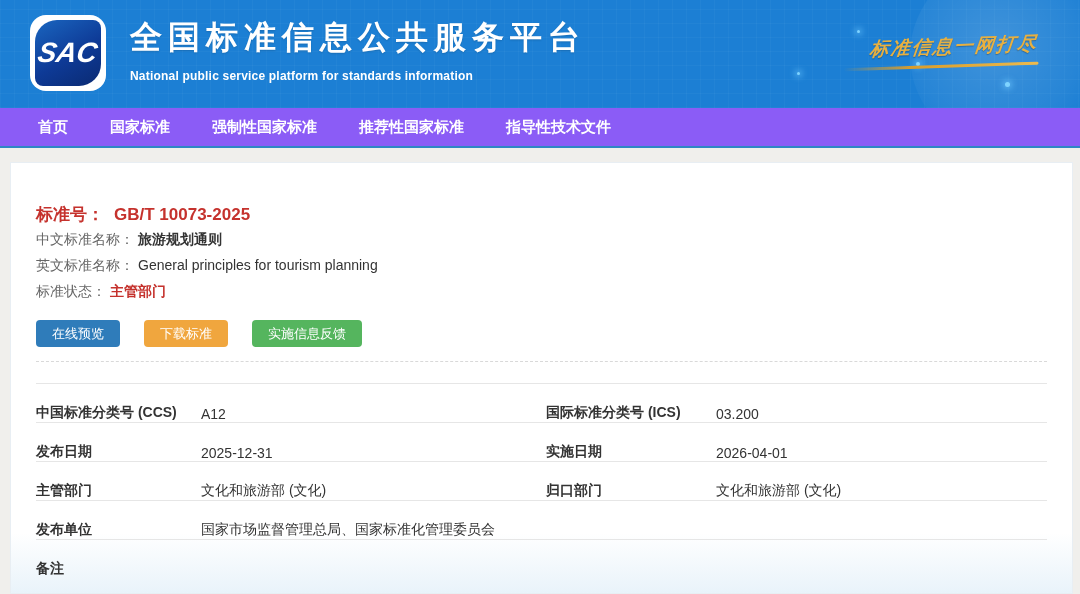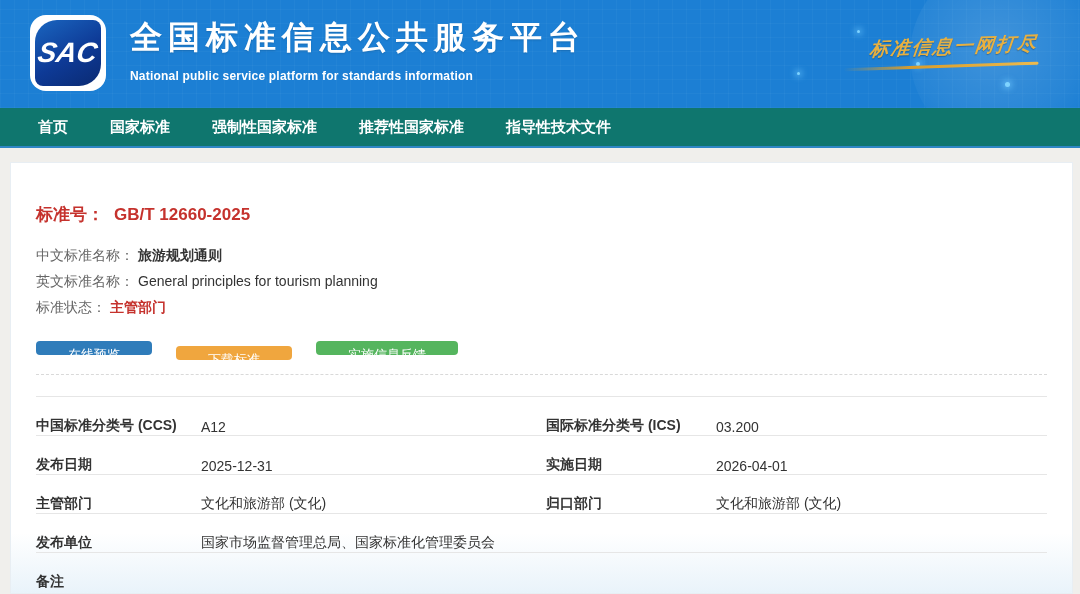--- a/index.html
+++ b/index.html
@@ -72,21 +72,21 @@
   }
   .slogan-line {
     margin-top: 5px; height: 3px; width: 195px; margin-left: auto;
     background: linear-gradient(90deg, rgba(217,157,43,0) 0%, #d99d2b 35%, #ecba4e 100%);
     border-radius: 2px;
   }
 
   
   .nav {
     width: 1080px; height: 40px;
-    background: #0f766e;
+    background: #8b5cf6;
     display: flex; align-items: center;
     padding-left: 38px;
     border-bottom: 2px solid #2e86c5;
   }
   .nav-item {
     color: #ffffff; font-size: 15px; font-weight: 700;
     margin-right: 42px; cursor: pointer; white-space: nowrap;
   }
 
   
@@ -94,32 +94,32 @@
   .card {
     width: 1063px; height: 432px;
     background: linear-gradient(180deg, #ffffff 0%, #ffffff 86%, #e9f3fa 100%);
     border: 1px solid #e8eef3;
     padding: 40px 25px 0 25px;
   }
 
   .std-number { font-size: 17px; font-weight: 700; }
   .std-number .num { margin-left: 10px; }
 
-  .fields { margin-top: 16px; }
+  .fields { }
   .field-line { font-size: 14px; line-height: 26px; color: #666; }
   .field-label { color: #666; }
   .field-value { color: #333; margin-left: 4px; }
   .field-value.bold { font-weight: 700; }
   .field-value.red { font-weight: 700; }
 
   .btn-row { margin-top: 16px; display: flex; align-items: center; }
   .btn {
-    height: 14px; border: none; border-radius: 4px;
+    height: 27px; border: none; border-radius: 4px;
     color: #fff; font-size: 13px; font-family: inherit;
-    padding: 0 32px; cursor: pointer; line-height: 27px;
+    padding: 0 16px; cursor: pointer; line-height: 27px;
   }
   .btn + .btn { margin-left: 24px; }
 
   .dashed-divider { margin-top: 14px; border-top: 1px dashed #d9d9d9; }
 
   .detail-table { margin-top: 21px; }
   .detail-row {
     display: flex; align-items: flex-end;
     height: 39px; border-top: 1px solid #e6e6e6;
     font-size: 14px; color: #333;
@@ -164,38 +164,38 @@
   <span class="nav-item">国家标准</span>
   <span class="nav-item">强制性国家标准</span>
   <span class="nav-item">推荐性国家标准</span>
   <span class="nav-item">指导性技术文件</span>
 </div>
 
 <div class="page">
   <div class="card">
 
     <div class="std-number" style="color:#c5322d;">
-      <span>标准号：</span><span class="num">GB/T 12660-2025</span>
+      <span>标准号：</span><span class="num">GB/T 10073-2025</span>
     </div>
 
     <div class="fields">
       <div class="field-line">
         <span class="field-label">中文标准名称：</span><span class="field-value bold">旅游规划通则</span>
       </div>
       <div class="field-line">
         <span class="field-label">英文标准名称：</span><span class="field-value">General principles for tourism planning</span>
       </div>
       <div class="field-line">
         <span class="field-label">标准状态：</span><span class="field-value red" style="color:#c5322d;">主管部门</span>
       </div>
     </div>
 
     <div class="btn-row">
       <button class="btn" style="background-color: rgb(47, 124, 186);">在线预览</button>
-      <button class="btn" style="background-color: rgb(240, 166, 62); margin-top: 10px;">下载标准</button>
+      <button class="btn" style="background-color: rgb(240, 166, 62);">下载标准</button>
       <button class="btn" style="background-color: rgb(85, 181, 94);">实施信息反馈</button>
     </div>
 
     <div class="dashed-divider"></div>
 
     <div class="detail-table">
       <div class="detail-row">
         <span class="dt-label c1">中国标准分类号 (CCS)</span>
         <span class="dt-value c1">A12</span>
         <span class="dt-label c2">国际标准分类号 (ICS)</span>

